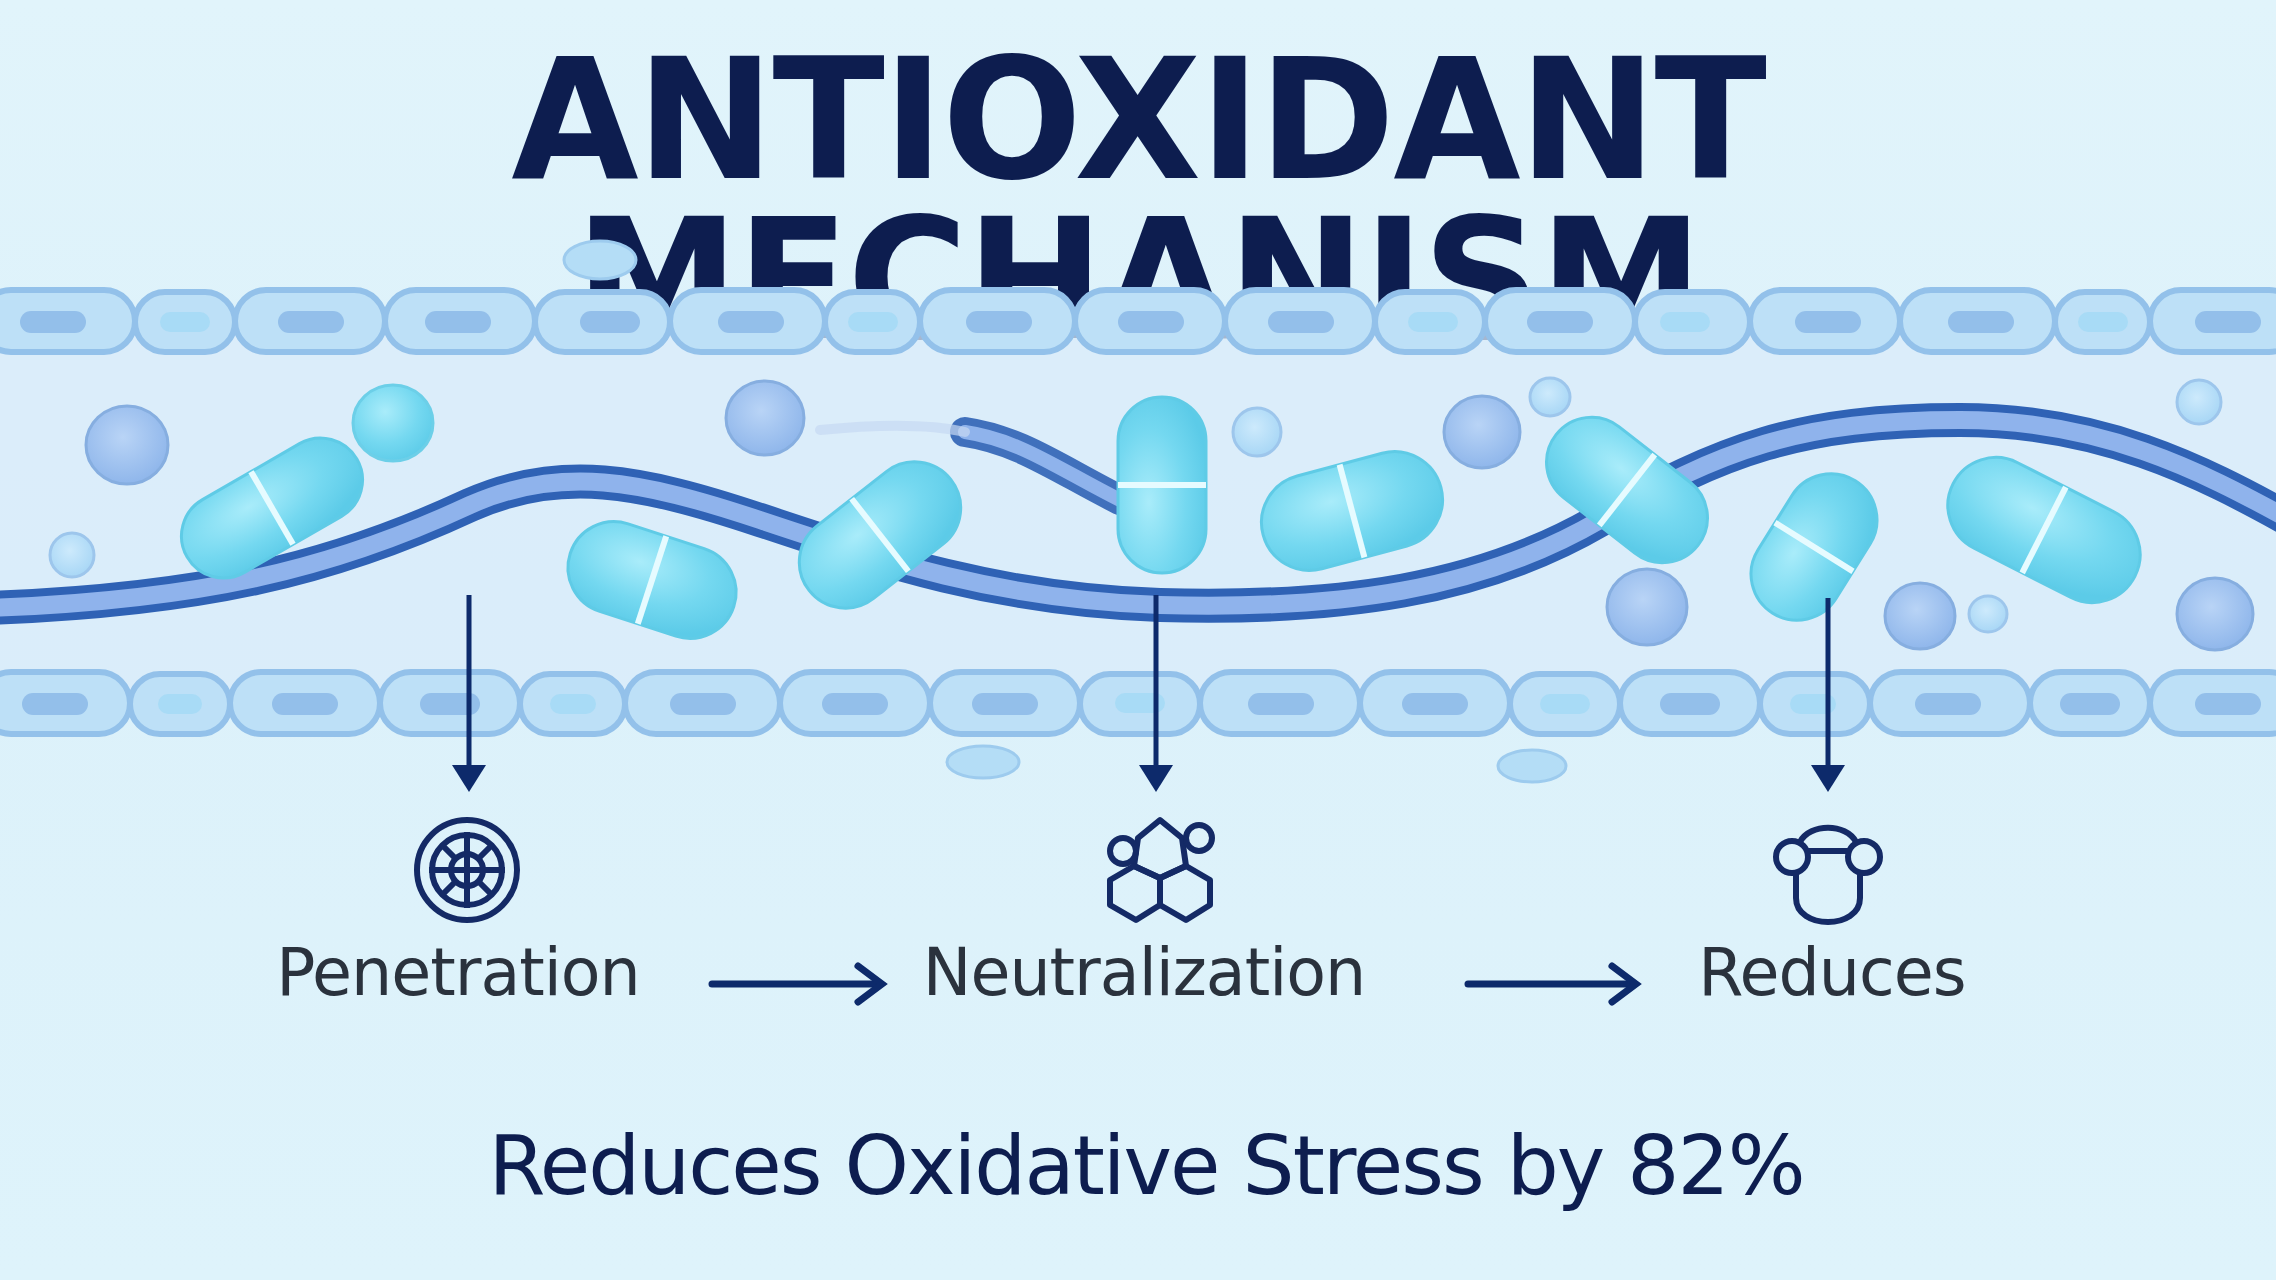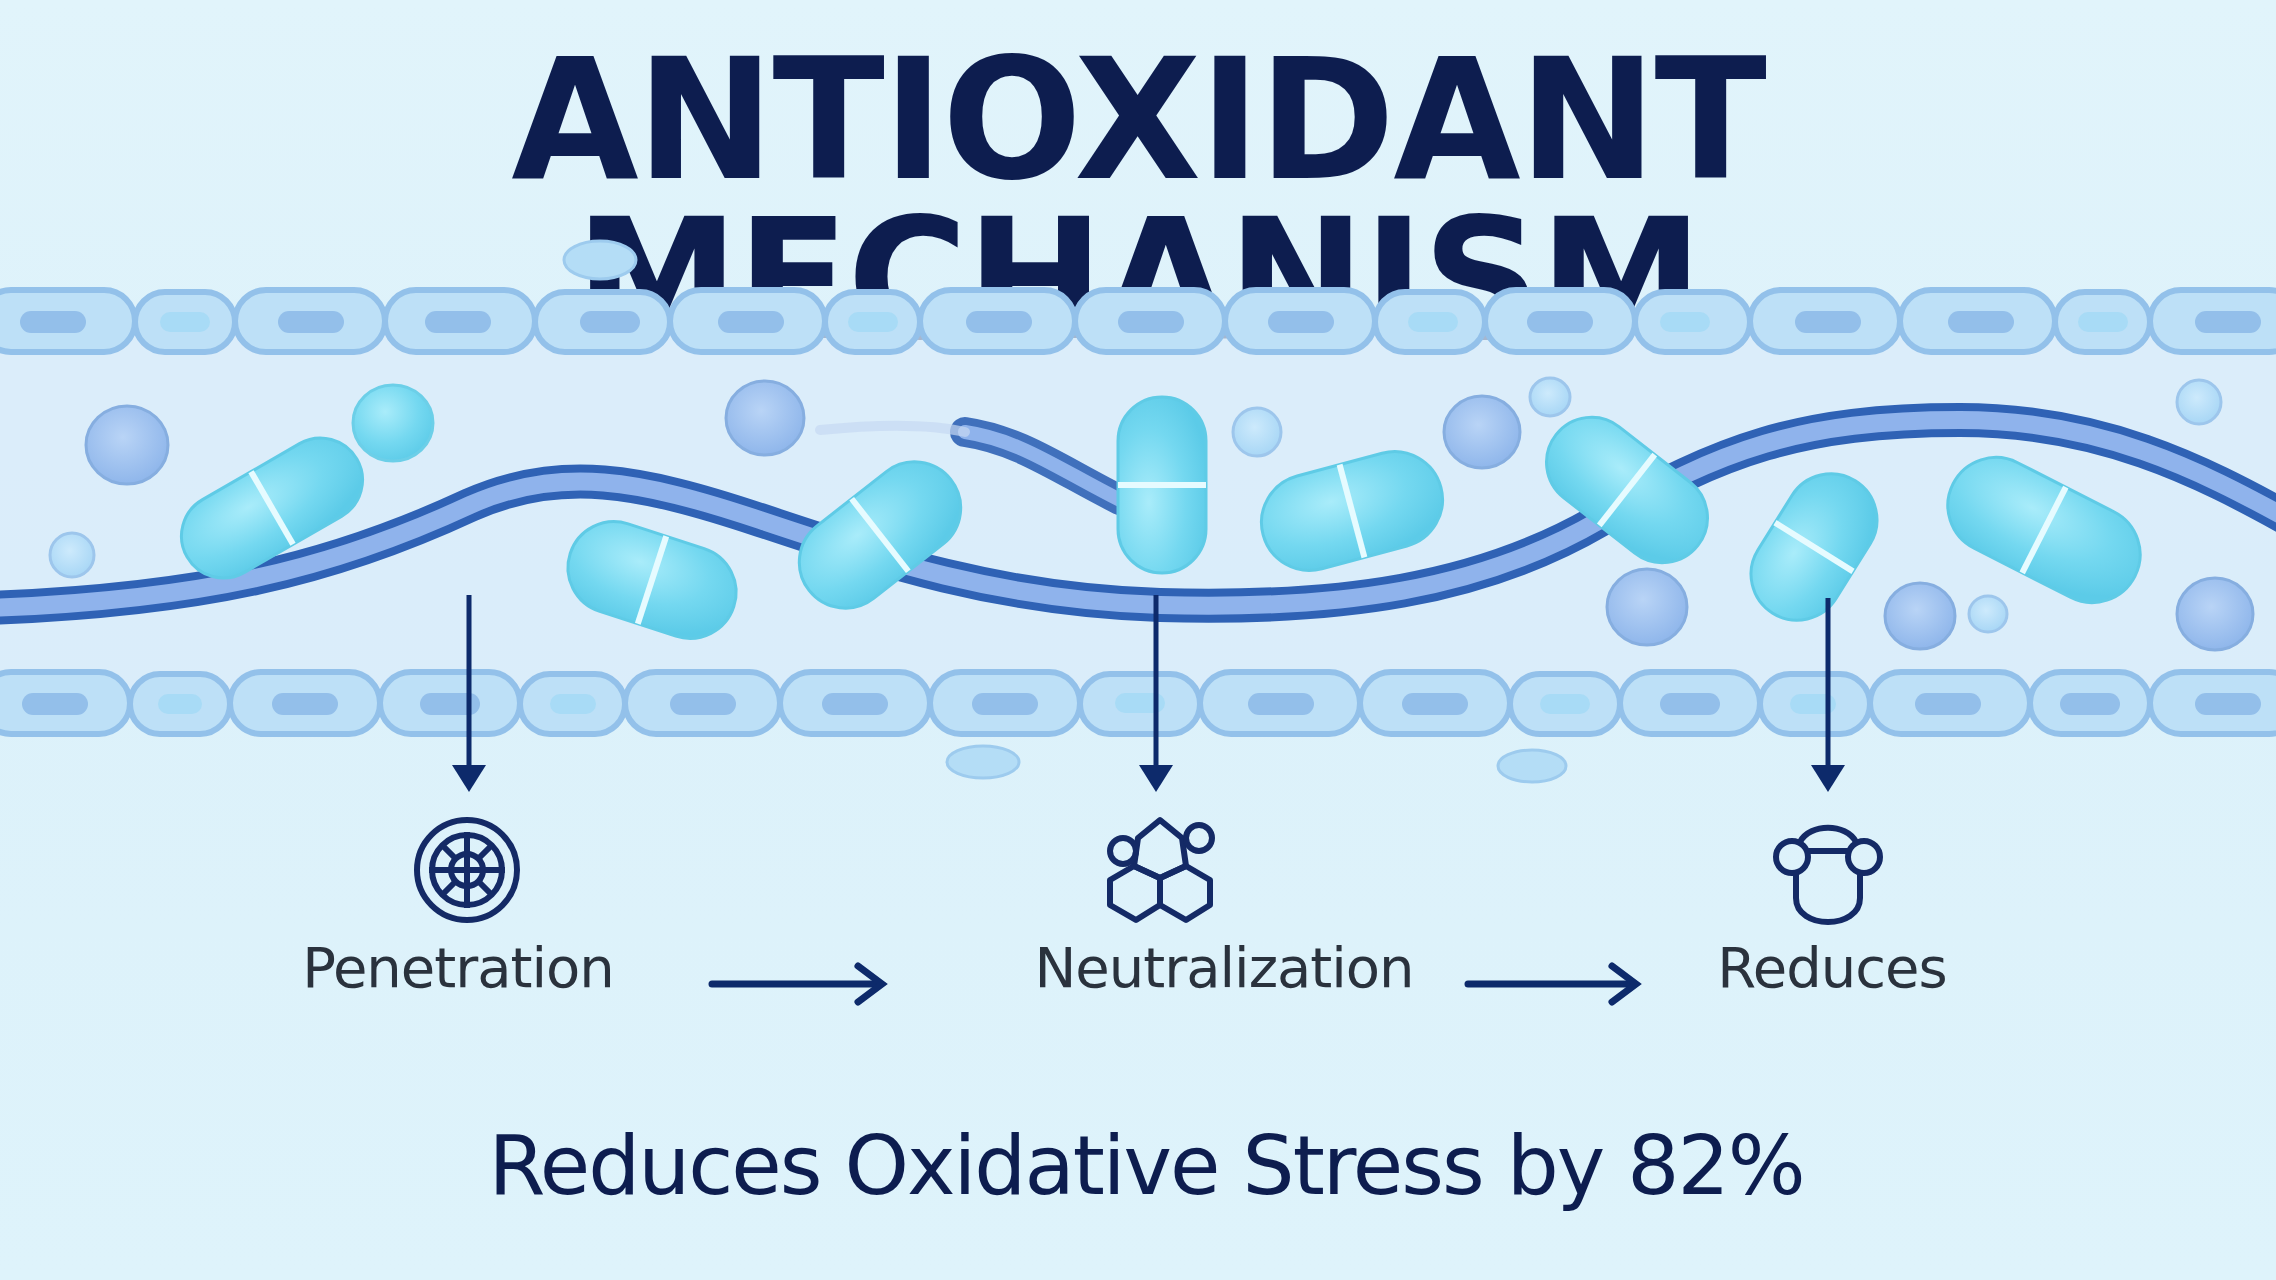--- a/index.html
+++ b/index.html
@@ -9,21 +9,21 @@
     font-family: "DejaVu Sans", "Liberation Sans", sans-serif;
   }
   #title {
     position:absolute; left:0; top:40px; width:2276px; text-align:center;
     font-family: "DejaVu Sans", sans-serif; font-weight:bold;
     font-size:168px; line-height:160px; color:#0d1d4f; letter-spacing:-2px;
     transform: scaleX(0.98); transform-origin: center;
   }
   #scene { position:absolute; left:0; top:0; }
   .step-label {
-    position:absolute; top:935px; font-size:56px; color:#2a323d;
+    position:absolute; top:935px; font-size:65px; color:#2a323d;
     font-family: "DejaVu Sans", sans-serif; letter-spacing:-1px; white-space:nowrap;
     transform: translateX(-50%);
   }
   #caption {
     position:absolute; left:0; top:1118px; width:2276px; text-align:center;
     font-size:82px; color:#0d1d4f; font-family:"DejaVu Sans", sans-serif;
     letter-spacing:-2px;
     margin-left:8px;
   }
 </style>
@@ -235,16 +235,16 @@
       <polyline points="858,966 882,984 858,1002"></polyline>
     </g>
     <g>
       <line x1="1468" y1="984" x2="1634" y2="984"></line>
       <polyline points="1612,966 1636,984 1612,1002"></polyline>
     </g>
   </g>
 </svg>
 
 <div class="step-label" style="left:458px">Penetration</div>
-<div class="step-label" style="left:1224px">Neutralization</div>
+<div class="step-label" style="left:1144px">Neutralization</div>
 <div class="step-label" style="left:1832px">Reduces</div>
 
 <div id="caption">Reduces Oxidative Stress by 82%</div>
 
 </body></html>

